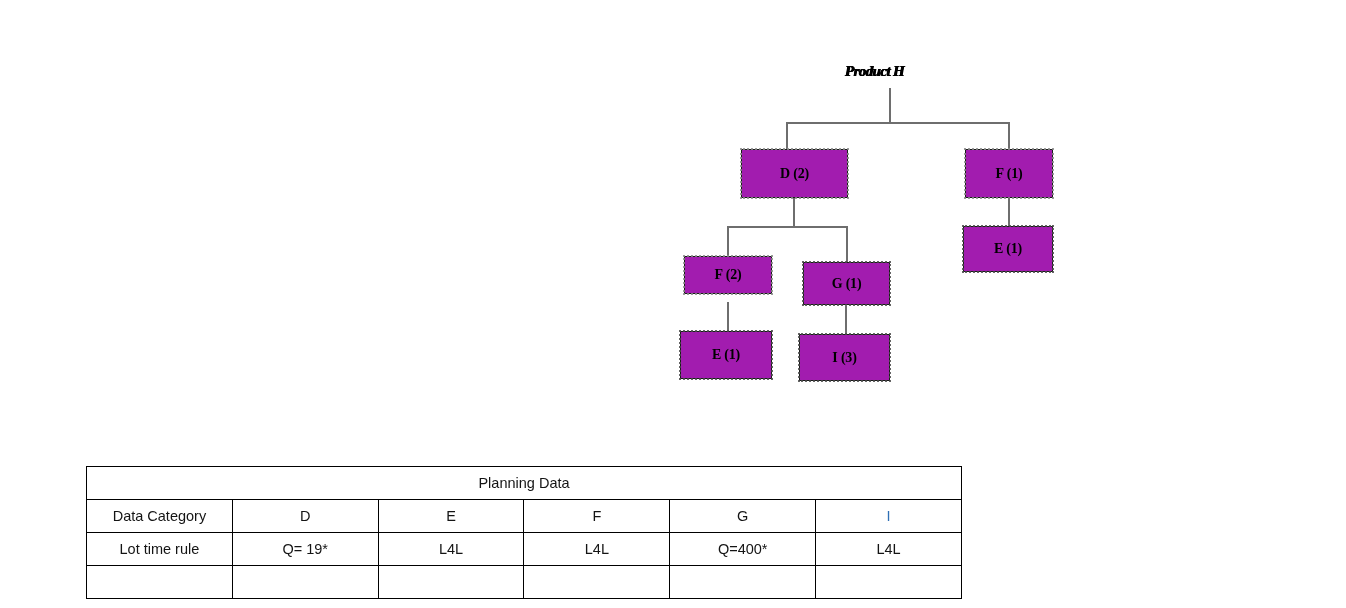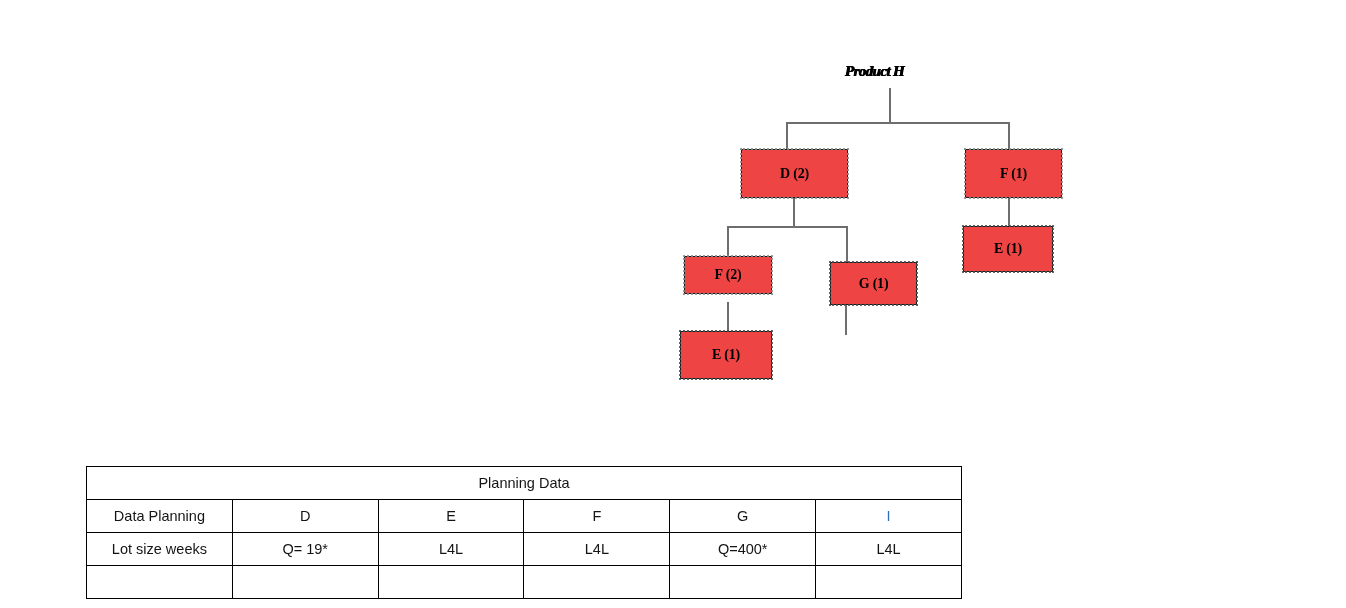--- a/index.html
+++ b/index.html
@@ -33,21 +33,21 @@
     font-size: 15px;
     letter-spacing: -0.6px;
     white-space: nowrap;
     text-shadow: 0.5px 0 0 #000, -0.4px 0 0 #000, 0 0.4px 0 #000;
     font-style: italic;
   }
 
   .node-box {
     position: absolute;
     box-sizing: border-box;
-    background: #ef4444;
+    background: #a21caf;
     border: 1px solid #1a1a1a;
     display: flex;
     align-items: center;
     justify-content: center;
   }
   
   .node-box::before {
     content: "";
     position: absolute;
     left: -2px; top: -2px; right: -2px; bottom: -2px;
@@ -114,69 +114,72 @@
 
   <div class="conn h" style="left:786px; top:122px; width:224px;"></div>
 
   <div class="conn v" style="left:786px; top:122px; height:28px;"></div>
   <div class="conn v" style="left:1008px; top:122px; height:28px;"></div>
 
   <div class="node-box" style="left:741px; top:149px; width:107px; height:49px;">
     <span class="node-label">D (2)</span>
   </div>
 
-  <div class="node-box" style="left:965px; top:149px; width:97px; height:49px;">
+  <div class="node-box" style="left:965px; top:149px; width:88px; height:49px;">
     <span class="node-label">F (1)</span>
   </div>
 
   <div class="conn v" style="left:793px; top:198px; height:29px;"></div>
   <div class="conn h" style="left:727px; top:226px; width:121px;"></div>
   <div class="conn v" style="left:727px; top:226px; height:31px;"></div>
   <div class="conn v" style="left:846px; top:226px; height:37px;"></div>
 
   <div class="node-box" style="left:684px; top:256px; width:88px; height:38px;align-items:center;">
     <span class="node-label">F (2)</span>
   </div>
 
-  <div class="node-box heavy" style="left:830px; top:262px; width:87px; height:43px;">
+  <div class="node-box heavy" style="left:803px; top:262px; width:87px; height:43px;">
     <span class="node-label">G (1)</span>
   </div>
 
   <div class="conn v" style="left:727px; top:302px; height:30px;"></div>
 
   <div class="conn v" style="left:845px; top:305px; height:30px;"></div>
 
   <div class="node-box heavy" style="left:680px; top:331px; width:92px; height:48px;">
     <span class="node-label">E (1)</span>
   </div>
 
+  <div class="node-box heavy" style="left:799px; top:334px; width:91px; height:47px;">
+    <span class="node-label">I (3)</span>
+  </div>
 
   <div class="conn v" style="left:1008px; top:198px; height:29px;"></div>
 
   <div class="node-box heavy" style="left:963px; top:226px; width:90px; height:46px;">
     <span class="node-label">E (1)</span>
   </div>
 
 </div>
 
 <table id="planning-table">
   <tbody>
     <tr>
       <td class="title-cell" colspan="6">Planning Data</td>
     </tr>
     <tr>
-      <td class="rowhead">Data Planning</td>
+      <td class="rowhead">Data Category</td>
       <td class="c">D</td>
       <td class="c">E</td>
       <td class="c-wide">F</td>
       <td class="c-g">G</td>
       <td class="c-i col-i-glyph">I</td>
     </tr>
     <tr>
-      <td class="rowhead">Lot size weeks</td>
+      <td class="rowhead">Lot time rule</td>
       <td class="c">Q= 19*</td>
       <td class="c">L4L</td>
       <td class="c-wide">L4L</td>
       <td class="c-g">Q=400*</td>
       <td class="c-i">L4L</td>
     </tr>
     <tr>
       <td class="rowhead"></td>
       <td class="c"></td>
       <td class="c"></td>

